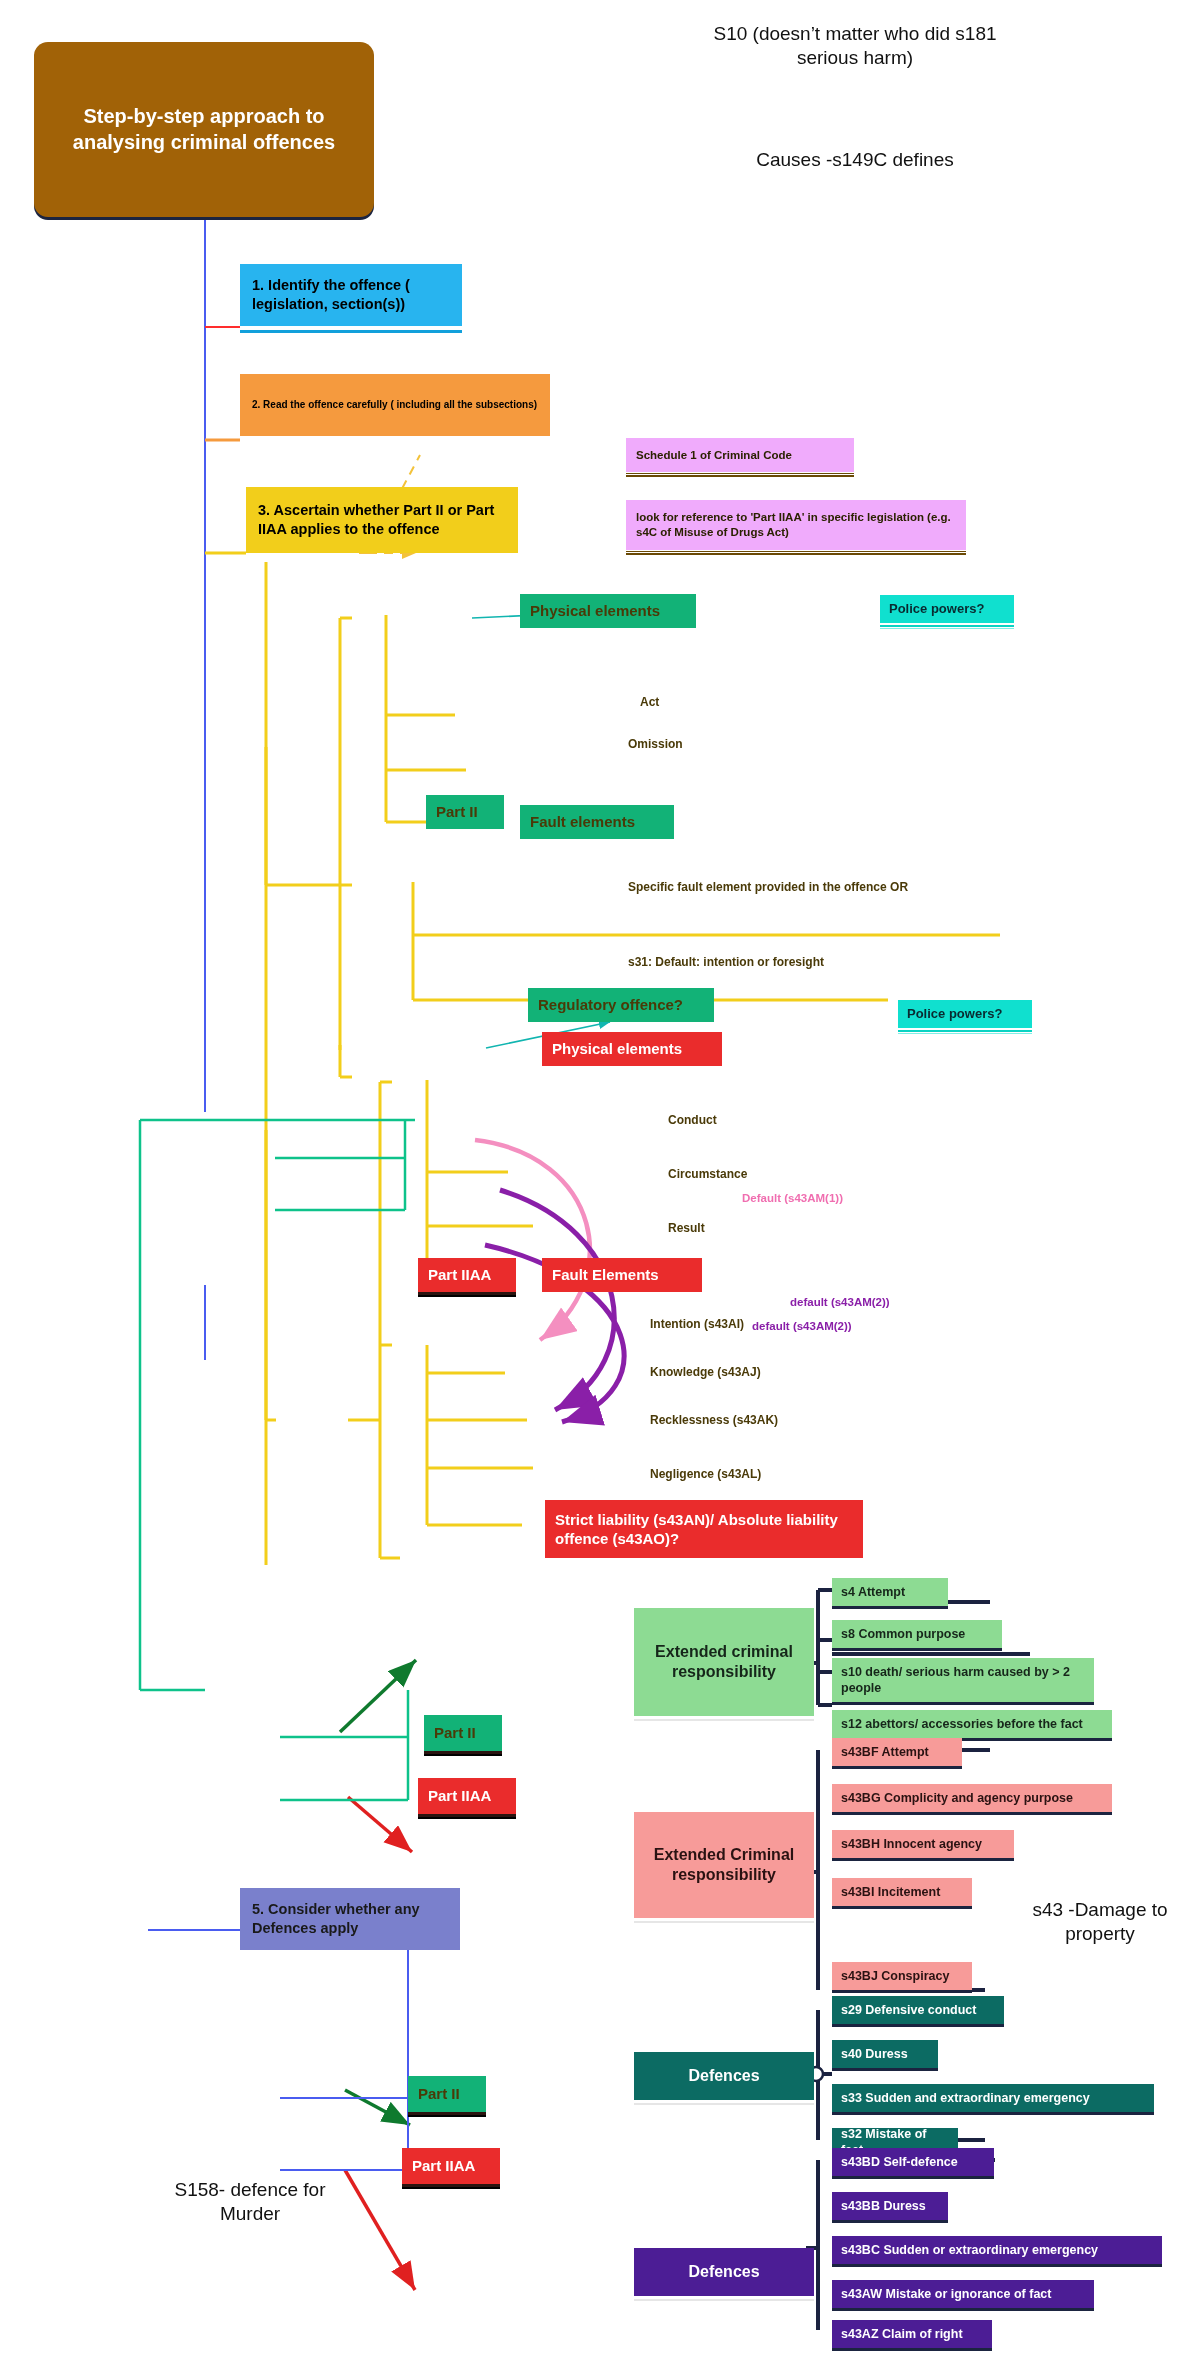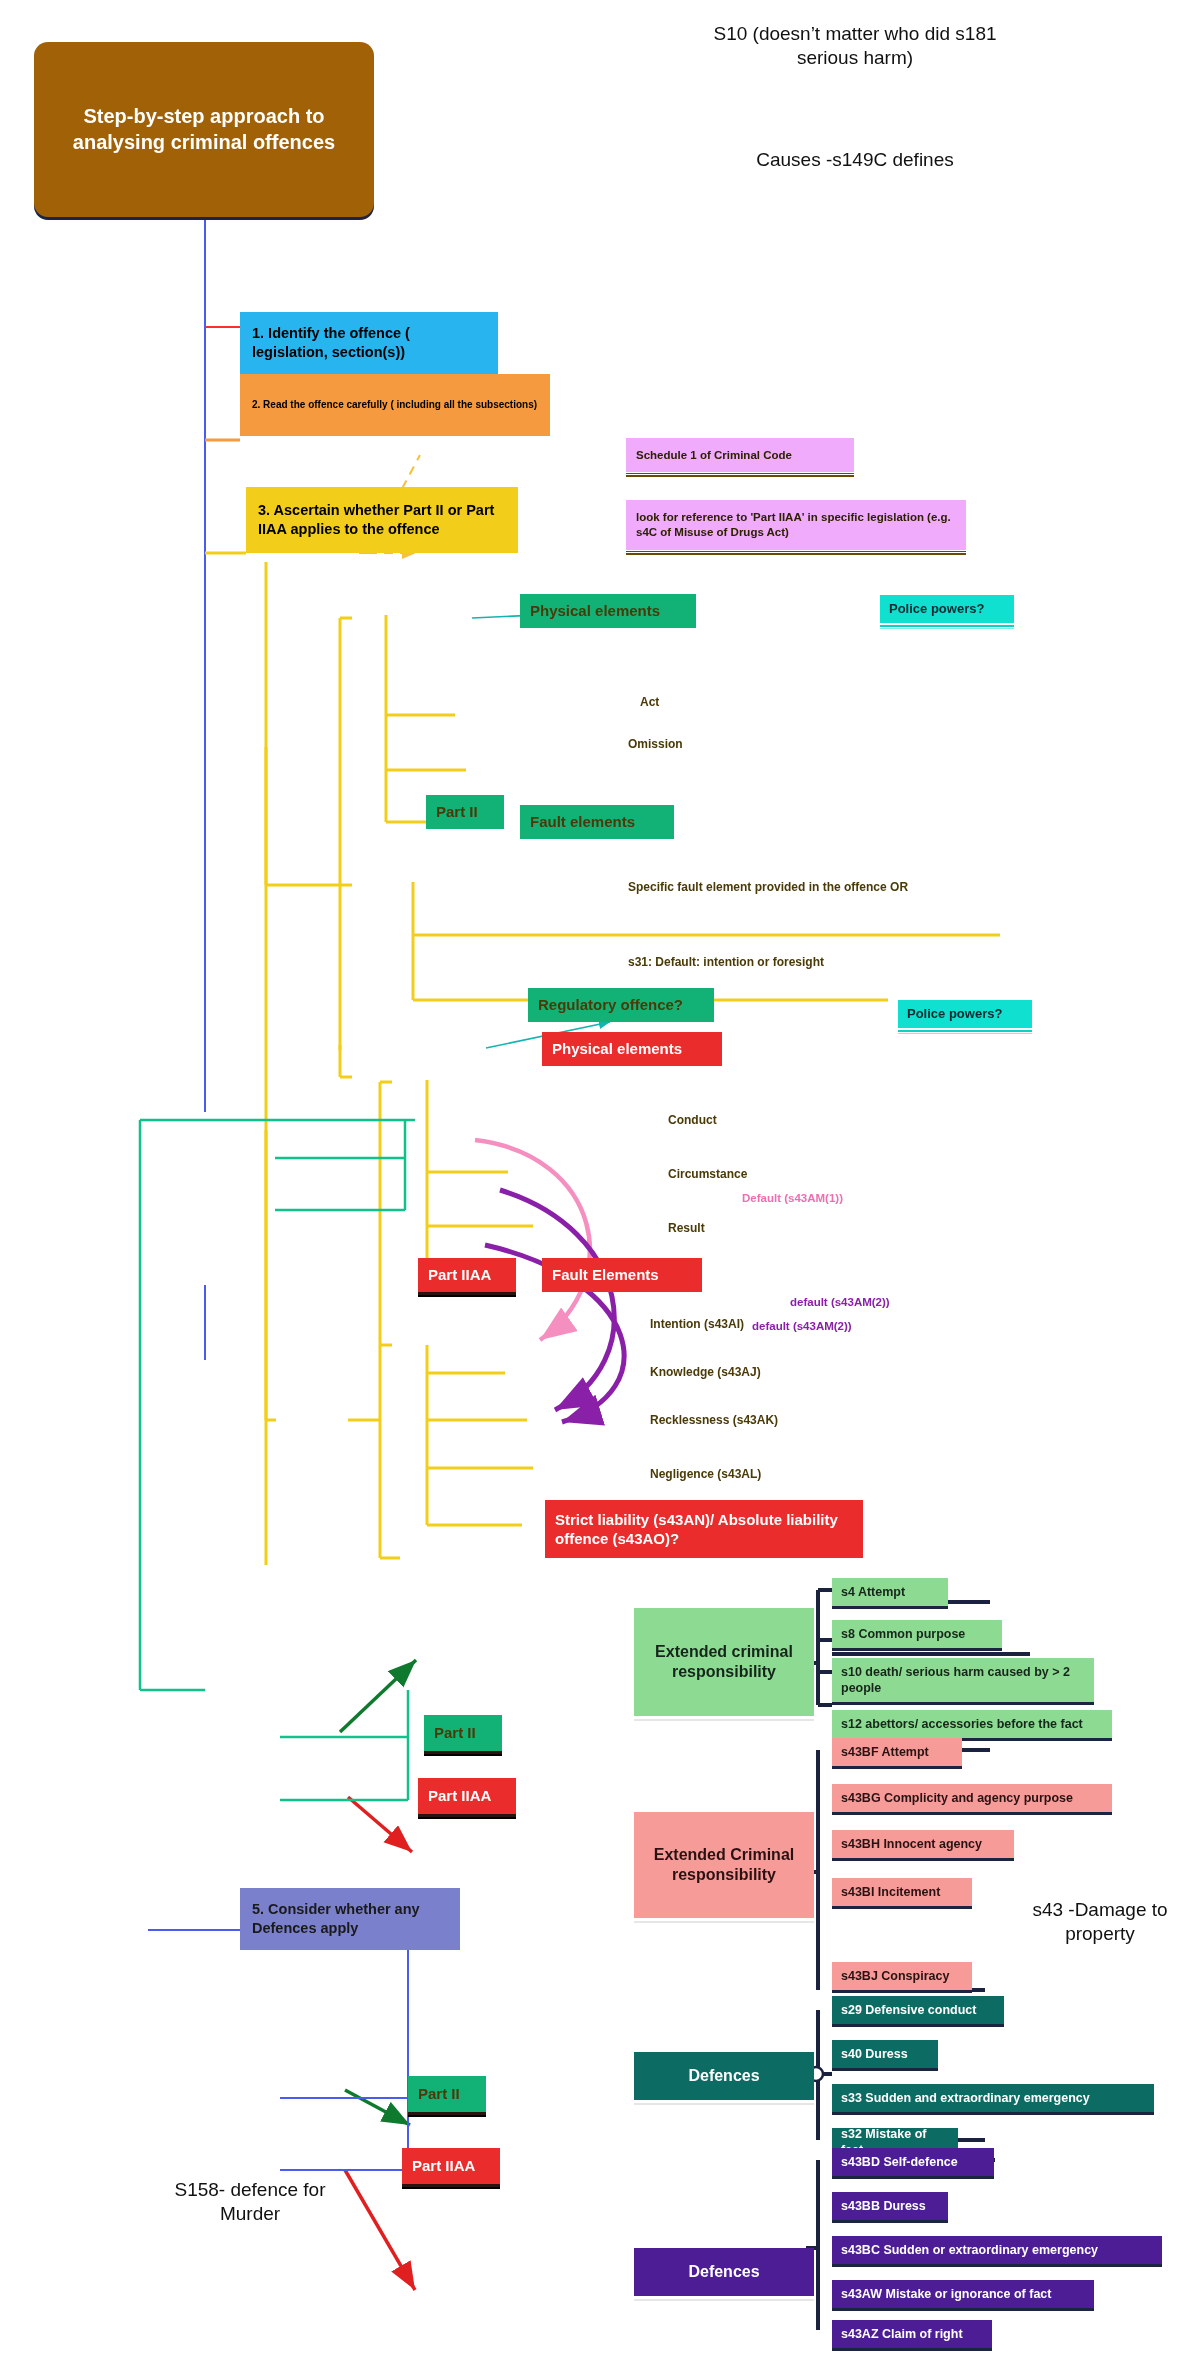--- a/index.html
+++ b/index.html
@@ -238,21 +238,21 @@
   </div>
 
   <div class="annot" style="left:690px; top:22px; width:330px;">
     <span>S10 (doesn’t matter who did s181 serious harm)</span>
   </div>
 
   <div class="annot" style="left:700px; top:148px; width:310px;">
     <span>Causes -s149C defines</span>
   </div>
 
-  <div class="node left step1" style="left:240px; top:264px; width:258px; height:62px;margin-top:48px;">
+  <div class="node left step1" style="left:240px; top:264px; width:222px; height:62px;">
     <span>1. Identify the offence ( legislation, section(s))</span>
   </div>
 
   <div class="node left step2" style="left:240px; top:374px; width:310px; height:62px;">
     <span>2. Read the offence carefully ( including all the subsections)</span>
   </div>
 
   <div class="node left step3" style="left:246px; top:487px; width:272px; height:66px;">
     <span>3. Ascertain whether Part II or Part IIAA applies to the offence</span>
   </div>

